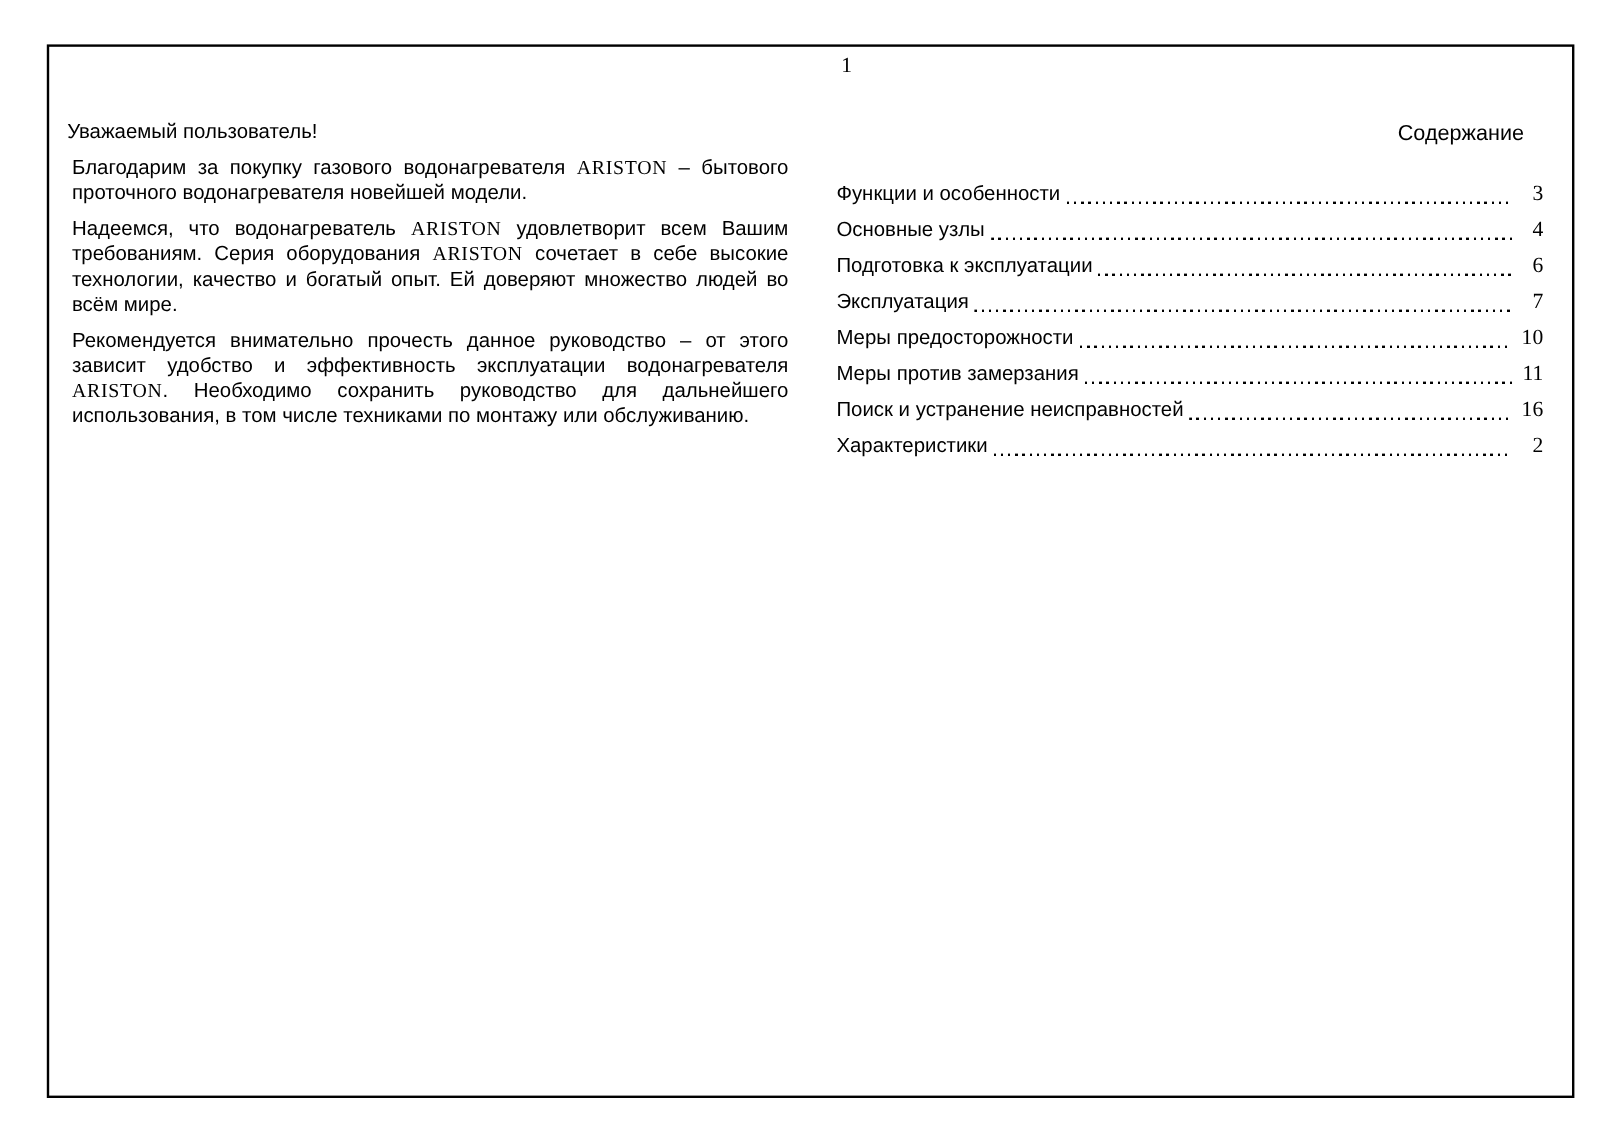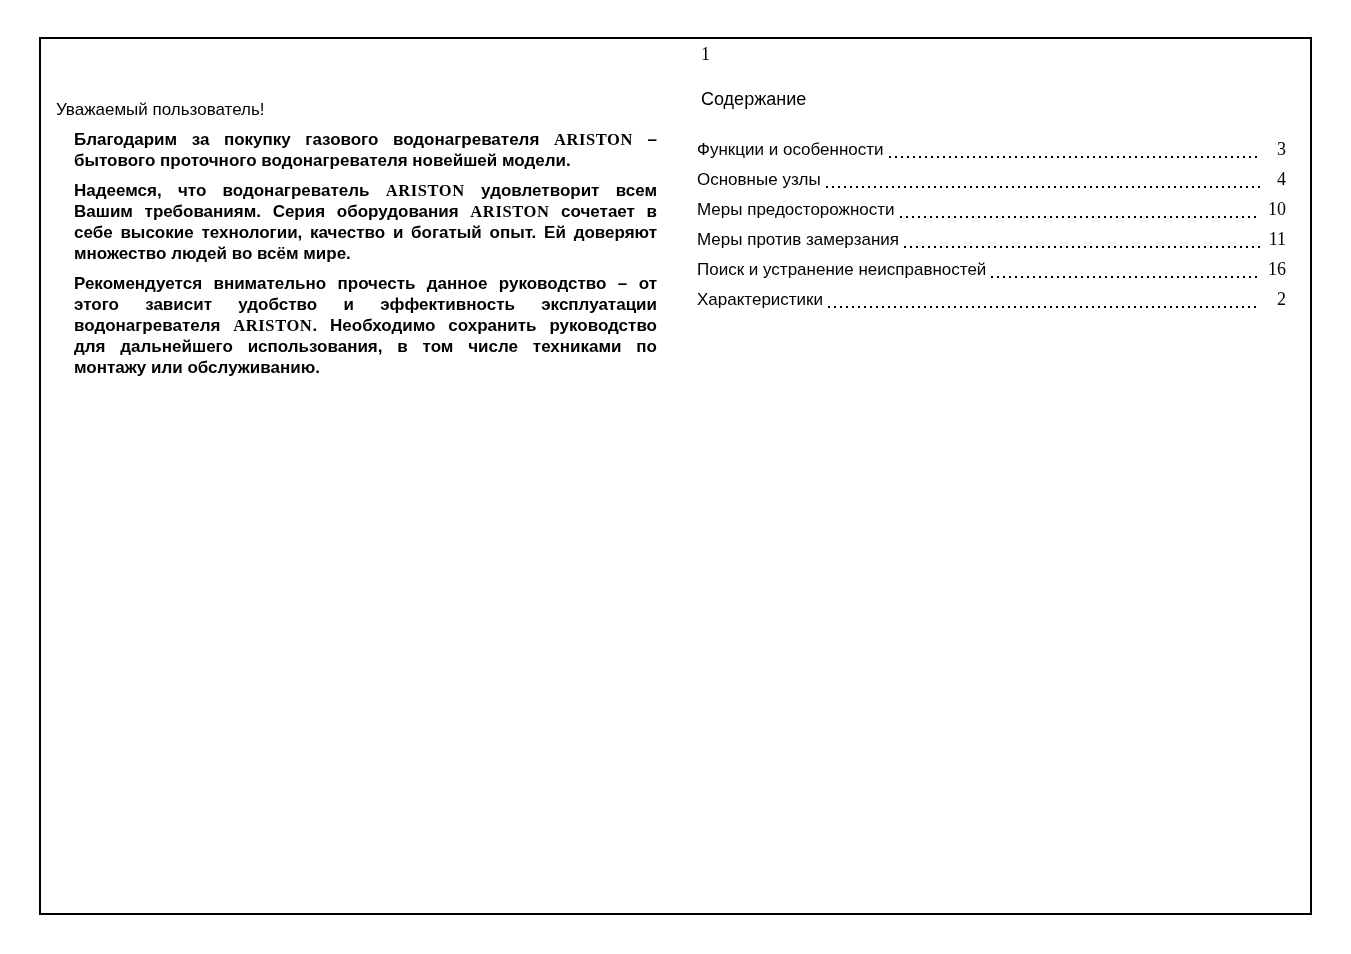--- a/index.html
+++ b/index.html
@@ -35,43 +35,42 @@
     position:absolute;
     left:56px;top:99px;
     width:601px;
   }
   .salutation{
     margin:0 0 9px 0;
     font-size:17px;
     line-height:21px;
   }
   .body-par{
-    margin:0 0 9px 18px;
+    margin:0 0 9px 4px;
     font-size:17px;
     line-height:21px;
     text-align:justify;
     text-justify:inter-word;
-    font-weight:bold;
   }
   .brand{
     font-family:"Liberation Serif", serif;
     font-size:16.5px;
     letter-spacing:0.6px;
   }
   
   .right-col{
     position:absolute;
     left:697px;top:84px;
     width:589px;
   }
   .toc-title{
-    margin:4px;
+    margin:16px;
     font-size:18px;
     font-weight:normal;
-    text-align:left;
+    text-align:right;
     line-height:22px;
   }
   .toc-list{
     margin-top:29px;
   }
   .toc-row{
     display:flex;
     align-items:baseline;
     height:30px;
     font-size:17px;
@@ -121,21 +120,31 @@
     <span class="toc-leader"></span>
     <span class="toc-page">3</span>
   </div>
 
   <div class="toc-row">
     <span class="toc-label">Основные узлы</span>
     <span class="toc-leader"></span>
     <span class="toc-page">4</span>
   </div>
 
+  <div class="toc-row">
+    <span class="toc-label">Подготовка к эксплуатации</span>
+    <span class="toc-leader"></span>
+    <span class="toc-page">6</span>
+  </div>
 
+  <div class="toc-row">
+    <span class="toc-label">Эксплуатация</span>
+    <span class="toc-leader"></span>
+    <span class="toc-page">7</span>
+  </div>
 
   <div class="toc-row">
     <span class="toc-label">Меры предосторожности</span>
     <span class="toc-leader"></span>
     <span class="toc-page">10</span>
   </div>
 
   <div class="toc-row">
     <span class="toc-label">Меры против замерзания</span>
     <span class="toc-leader"></span>

